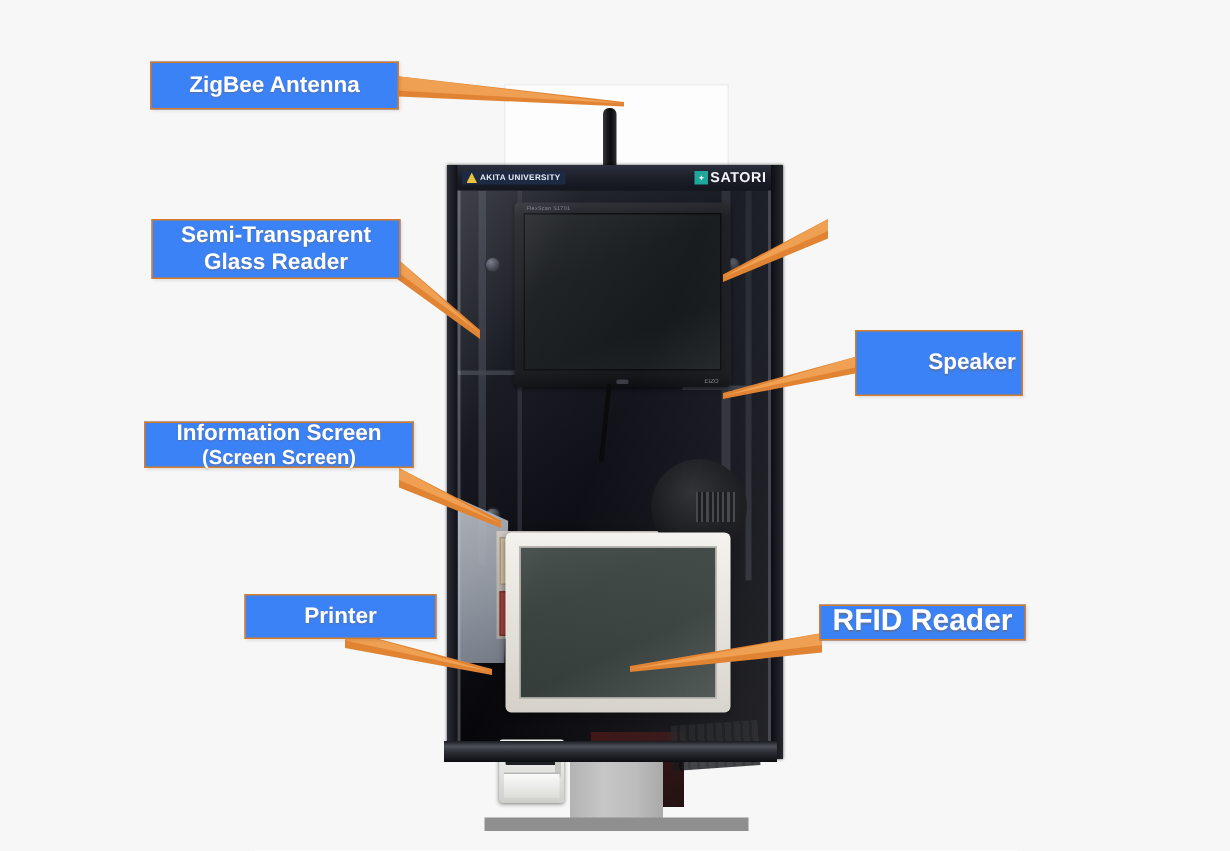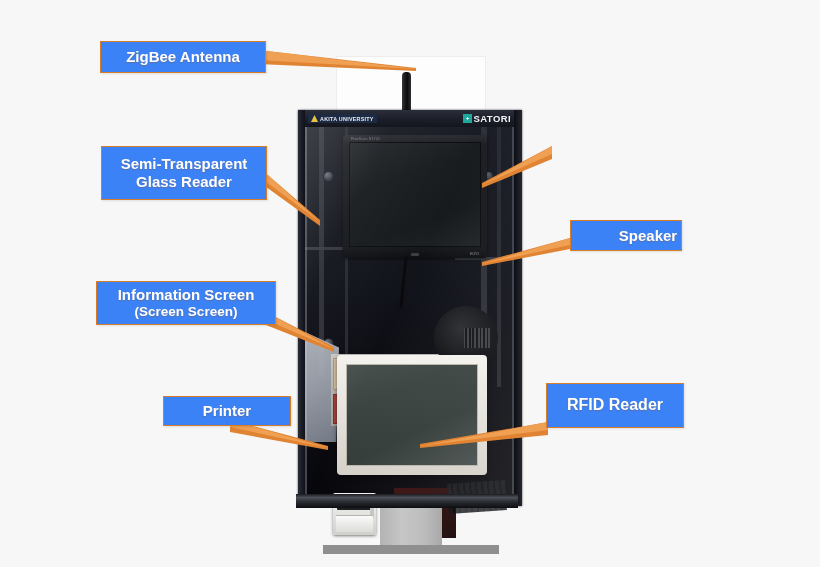--- a/index.html
+++ b/index.html
@@ -547,36 +547,36 @@
     <svg width="130" height="36" viewBox="0 0 130 36">
       <polygon points="130,2 130,15 2,28 2,24" fill="#e08434"></polygon>
       <polygon points="130,2 130,10 2,26" fill="#f0a052"></polygon>
     </svg>
   </div>
 
   <div class="callout" style="left:100px; top:41px; width:166px; height:32px; font-size:15px;">
     <span>ZigBee Antenna</span>
   </div>
 
-  <div class="callout" style="left:101px; top:146px; width:166px; height:54px; font-size:15px; flex-direction:column;">
+  <div class="callout" style="left:101px; top:146px; width:166px; height:40px; font-size:15px; flex-direction:column;">
     <span>Semi-Transparent</span>
     <span>Glass Reader</span>
   </div>
 
-  <div class="callout" style="left:96px; top:281px; width:180px; height:44px; font-size:15px; flex-direction:column;">
+  <div class="callout" style="left:96px; top:281px; width:180px; height:31px; font-size:15px; flex-direction:column;">
     <span>Information Screen</span>
     <span style="font-size:13.5px;">(Screen Screen)</span>
   </div>
 
   <div class="callout" style="left:163px; top:396px; width:128px; height:30px; font-size:15px;">
     <span>Printer</span>
   </div>
 
 
-  <div class="callout" style="left:570px; top:220px; width:112px; height:31px; font-size:15px;padding-left:44px;">
+  <div class="callout" style="left:570px; top:220px; width:112px; height:44px; font-size:15px;padding-left:44px;">
     <span>Speaker</span>
   </div>
 
-  <div class="callout" style="left:546px; top:383px; width:138px; height:45px; font-size:16px;">
+  <div class="callout" style="left:546px; top:403px; width:138px; height:24px; font-size:20px;">
     <span>RFID Reader</span>
   </div>
 
 </div>
 
 </body></html>

